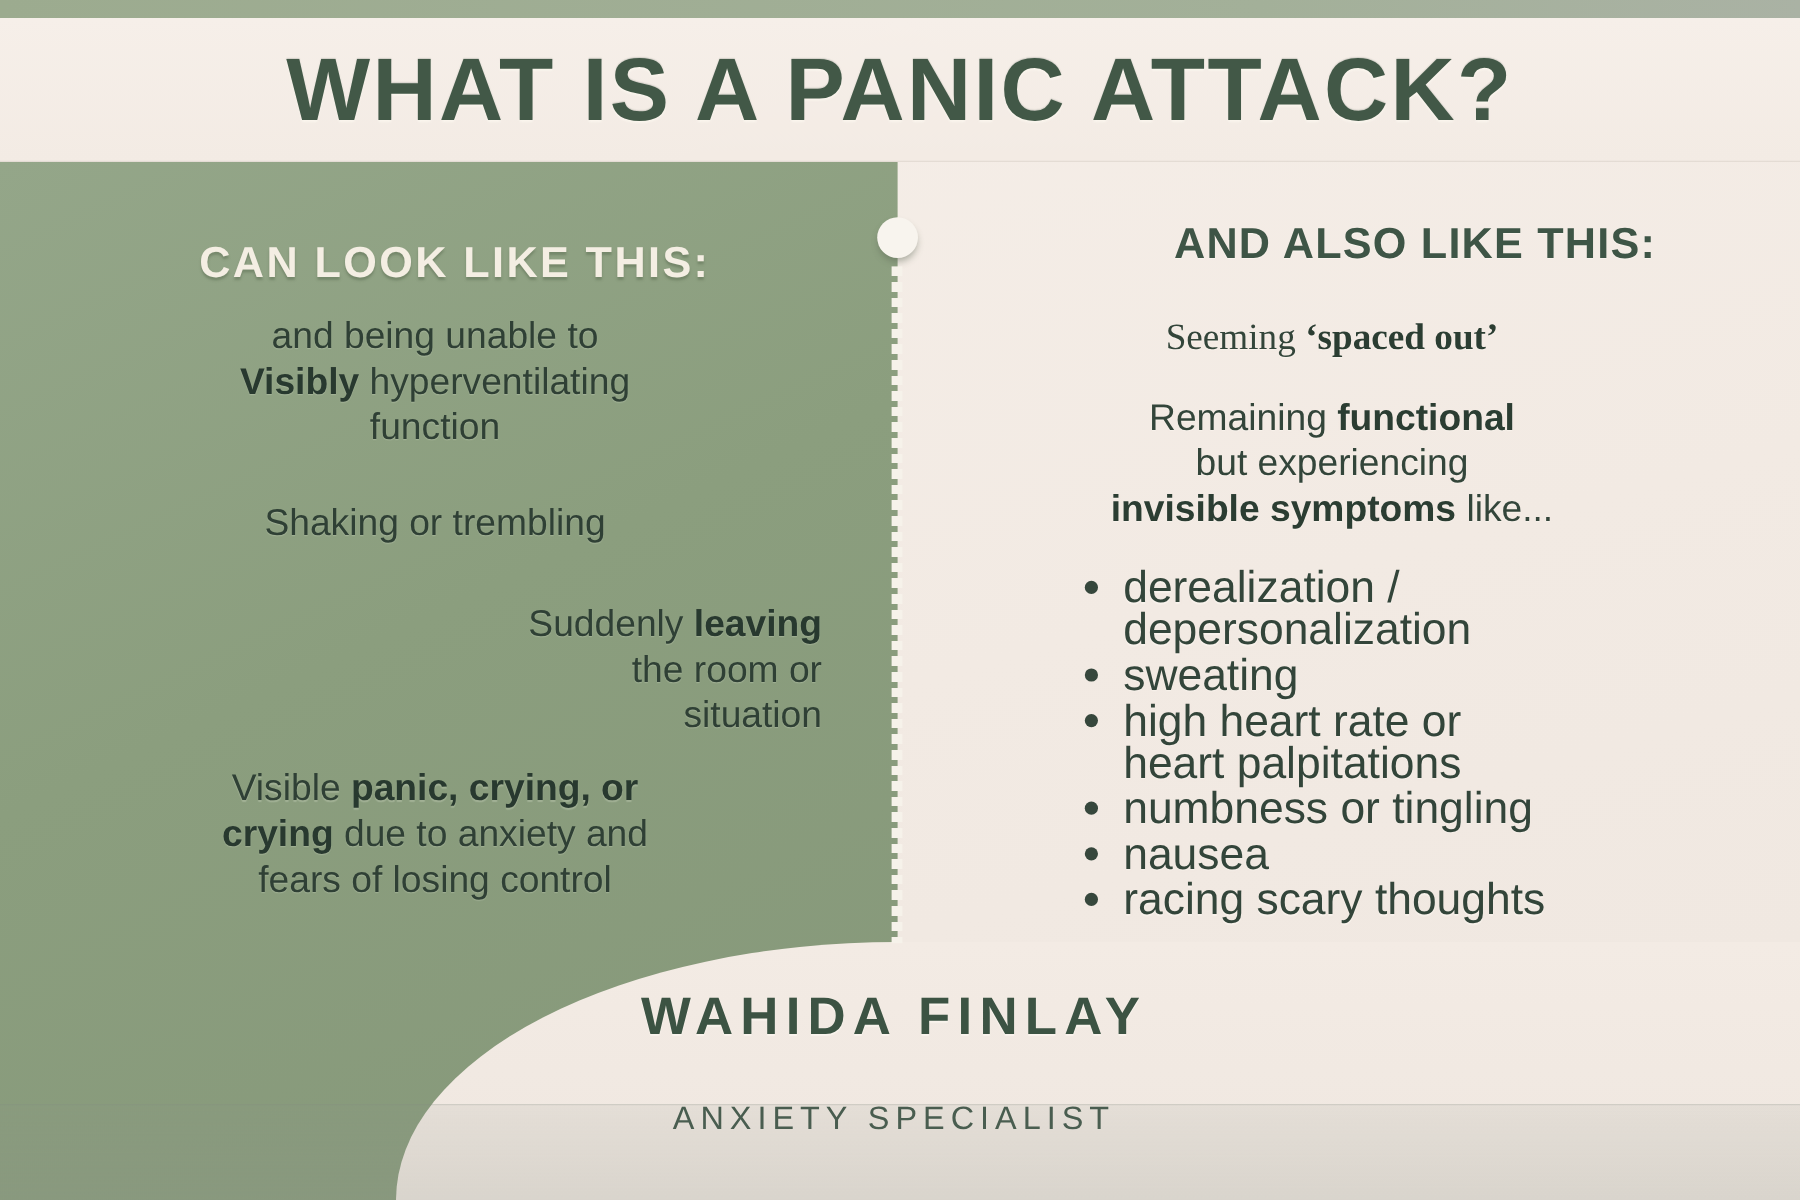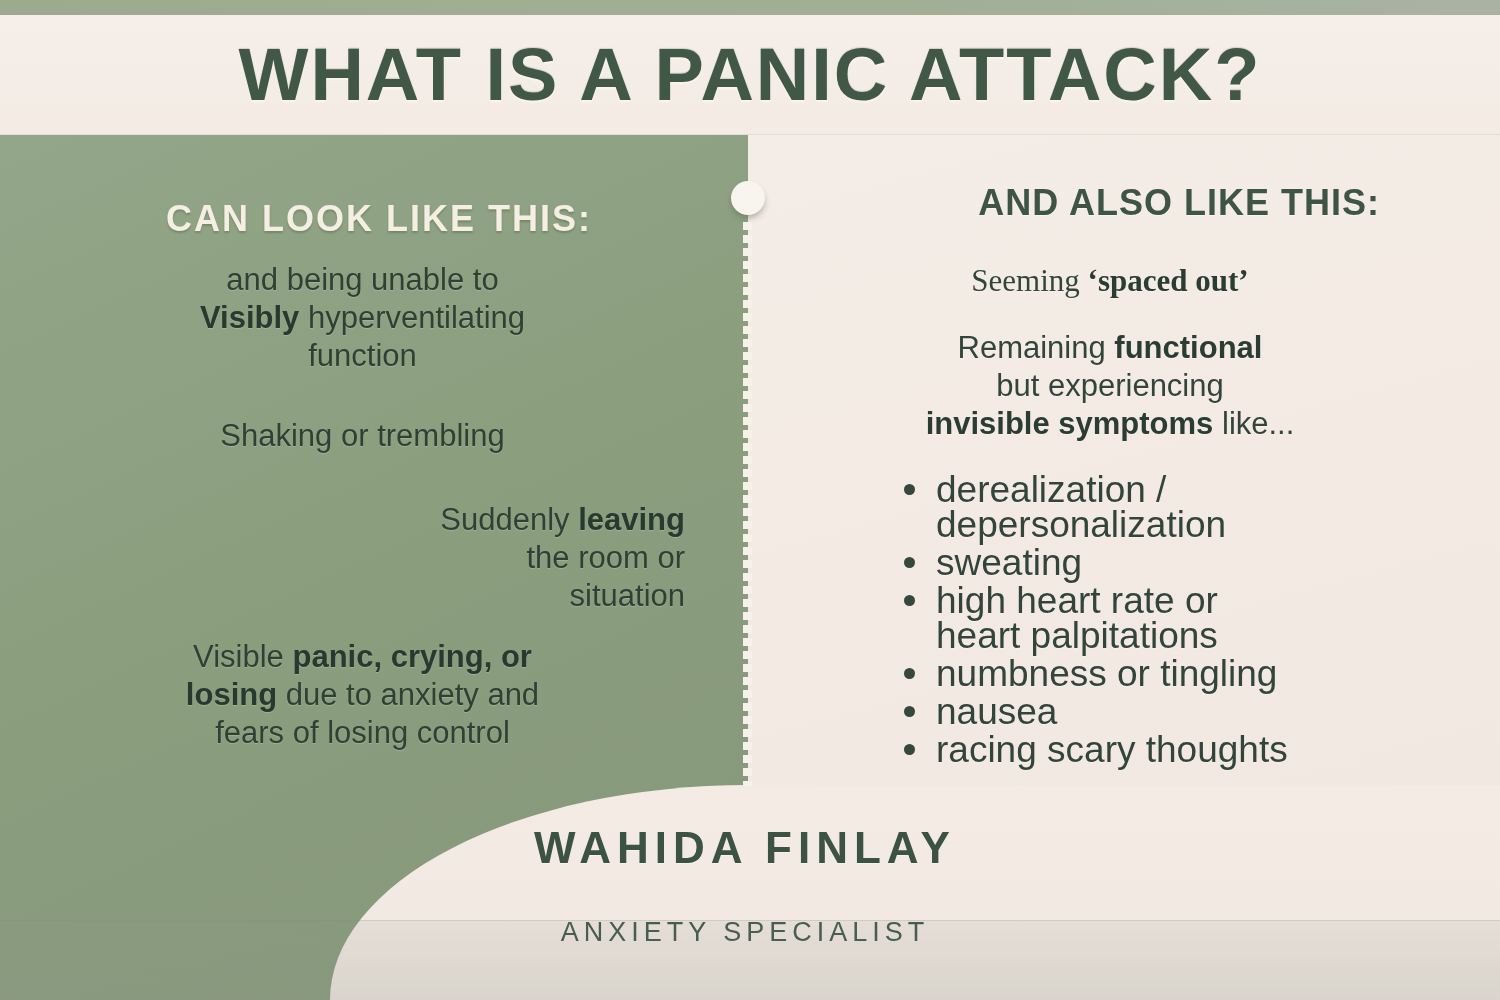--- a/index.html
+++ b/index.html
@@ -82,21 +82,21 @@
   </div>
 
   <div class="litem li3">
     <div><span>Suddenly </span><span class="b">leaving</span></div>
     <div><span>the room or</span></div>
     <div><span>situation</span></div>
   </div>
 
   <div class="litem li4">
     <div><span>Visible </span><span class="b">panic, crying, or</span></div>
-    <div><span class="b">losing</span><span> due to anxiety and</span></div>
+    <div><span class="b">crying</span><span> due to anxiety and</span></div>
     <div><span>fears of losing control</span></div>
   </div>
 
   <h2 class="rh">AND ALSO LIKE THIS:</h2>
 
   <div class="intro in1">
     <div><span>Seeming </span><span class="b">‘spaced out’</span></div>
   </div>
 
   <div class="intro in2">

